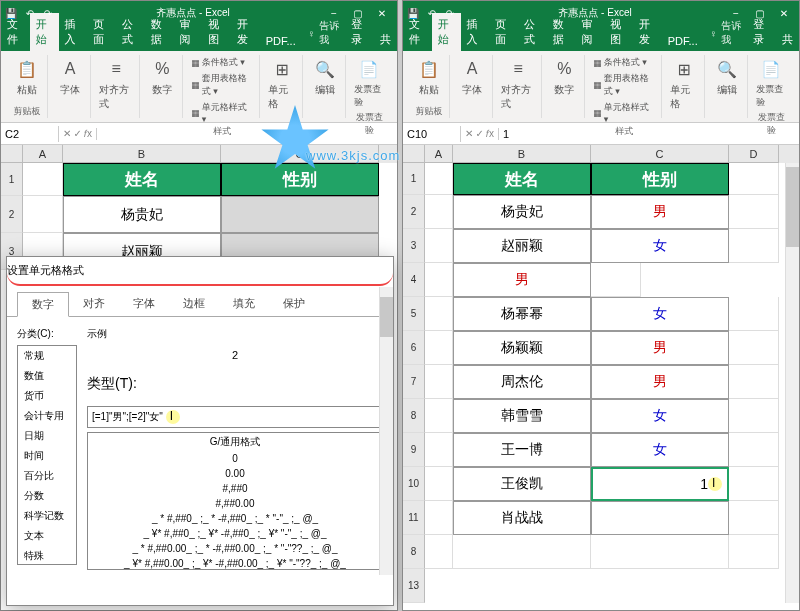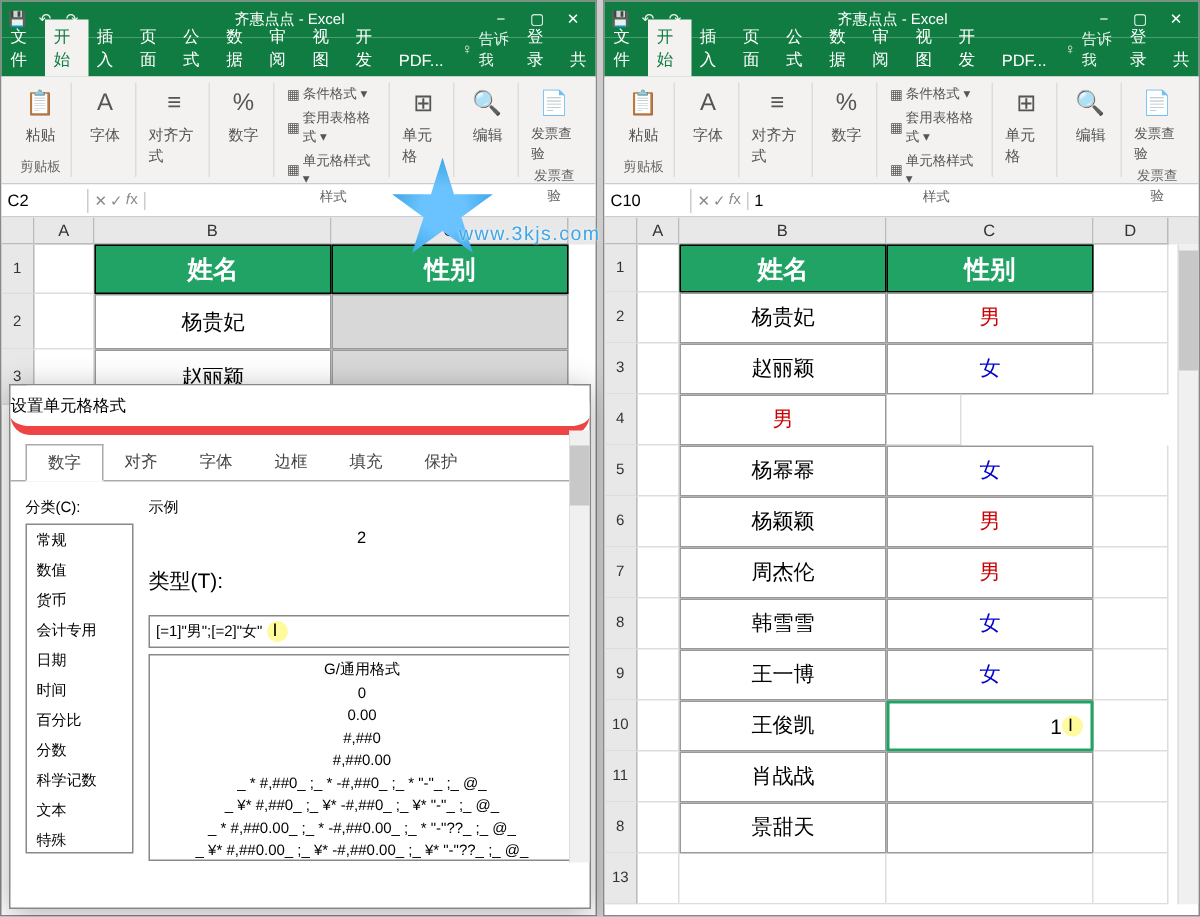--- a/index.html
+++ b/index.html
@@ -46,26 +46,26 @@
 
 .cells { position: relative; }
 .cell-row { display: flex; }
 .cell { border-right: 1px solid #ddd; border-bottom: 1px solid #ddd; display: flex; align-items: center; justify-content: center; font-size: 14px; }
 .header-cell { background: #21a366; color: #fff; font-size: 17px; font-weight: bold; border: 1px solid #000; }
 .data-cell { border: 1px solid #999; }
 .red-text { color: #c00; }
 .blue-text { color: #00c; }
 
 .dialog { position: absolute; background: #fff; border: 1px solid #888; box-shadow: 0 4px 20px rgba(0,0,0,0.3); font-size: 11px; }
-.dialog .dlg-title { padding: 6px 0; font-size: 11px; border-bottom: 6px solid #ef4444; background: #fff; border-radius: 13px; }
+.dialog .dlg-title { padding: 6px 0; font-size: 11px; border-bottom: 2px solid #ef4444; background: #fff; border-radius: 13px; }
 .dialog .dlg-tabs { display: flex; padding: 6px 10px 0; gap: 0; }
 .dialog .dlg-tab { padding: 4px 14px; cursor: pointer; color: #444; }
 .dialog .dlg-tab.active { border: 1px solid #aaa; border-bottom: 1px solid #fff; margin-bottom: -1px; background: #fff; }
 .dialog .dlg-body { padding: 10px; display: flex; gap: 10px; border-top: 1px solid #aaa; margin-top: 0; }
-.dialog .category-list { width: 72px; }
+.dialog .category-list { width: 60px; }
 .dialog .category-list .cat-label { font-size: 10px; margin-bottom: 4px; }
 .dialog .category-list .cat-items { border: 1px solid #888; height: 220px; overflow-y: auto; background: #fff; }
 .dialog .cat-item { padding: 3px 6px; font-size: 10px; }
 .dialog .format-right { flex: 1; }
 .dialog .example-box { margin-bottom: 10px; }
 .dialog .example-label { font-size: 10px; margin-bottom: 4px; }
 .dialog .example-value { padding: 4px 0; font-size: 11px; text-align: center; }
 .dialog .type-label { font-size: 14px; margin-bottom: 13px; }
 .dialog .type-input { width: 100%; border: 1px solid #888; padding: 3px 4px; font-size: 10px; position: relative; }
 .dialog .type-list { border: 1px solid #888; height: 138px; overflow-y: auto; margin-top: 4px; font-size: 10px; text-align: center; }
@@ -510,26 +510,20 @@
             <div class="cell" style="width:50px;height:34px"></div>
           </div>
           <div class="cell-row">
             <div class="cell" style="width:28px;height:34px"></div>
             <div class="cell data-cell" style="width:138px;height:34px">肖战战</div>
             <div class="cell data-cell " style="width:138px;height:34px;"></div>
             <div class="cell" style="width:50px;height:34px"></div>
           </div>
           <div class="cell-row">
             <div class="cell" style="width:28px;height:34px"></div>
-            <div class="cell data-cell" style="width:138px;height:34px">景甜天</div>
-            <div class="cell data-cell " style="width:138px;height:34px;"></div>
-            <div class="cell" style="width:50px;height:34px"></div>
-          </div>
-          <div class="cell-row">
-            <div class="cell" style="width:28px;height:34px"></div>
             <div class="cell" style="width:138px;height:34px"></div>
             <div class="cell" style="width:138px;height:34px"></div>
             <div class="cell" style="width:50px;height:34px"></div>
           </div>
         </div>
     </div>
     <div class="vscroll" style="top:18px">
         <div class="vscroll-thumb" style="height:80px;margin-top:4px"></div>
       </div>
   </div>

